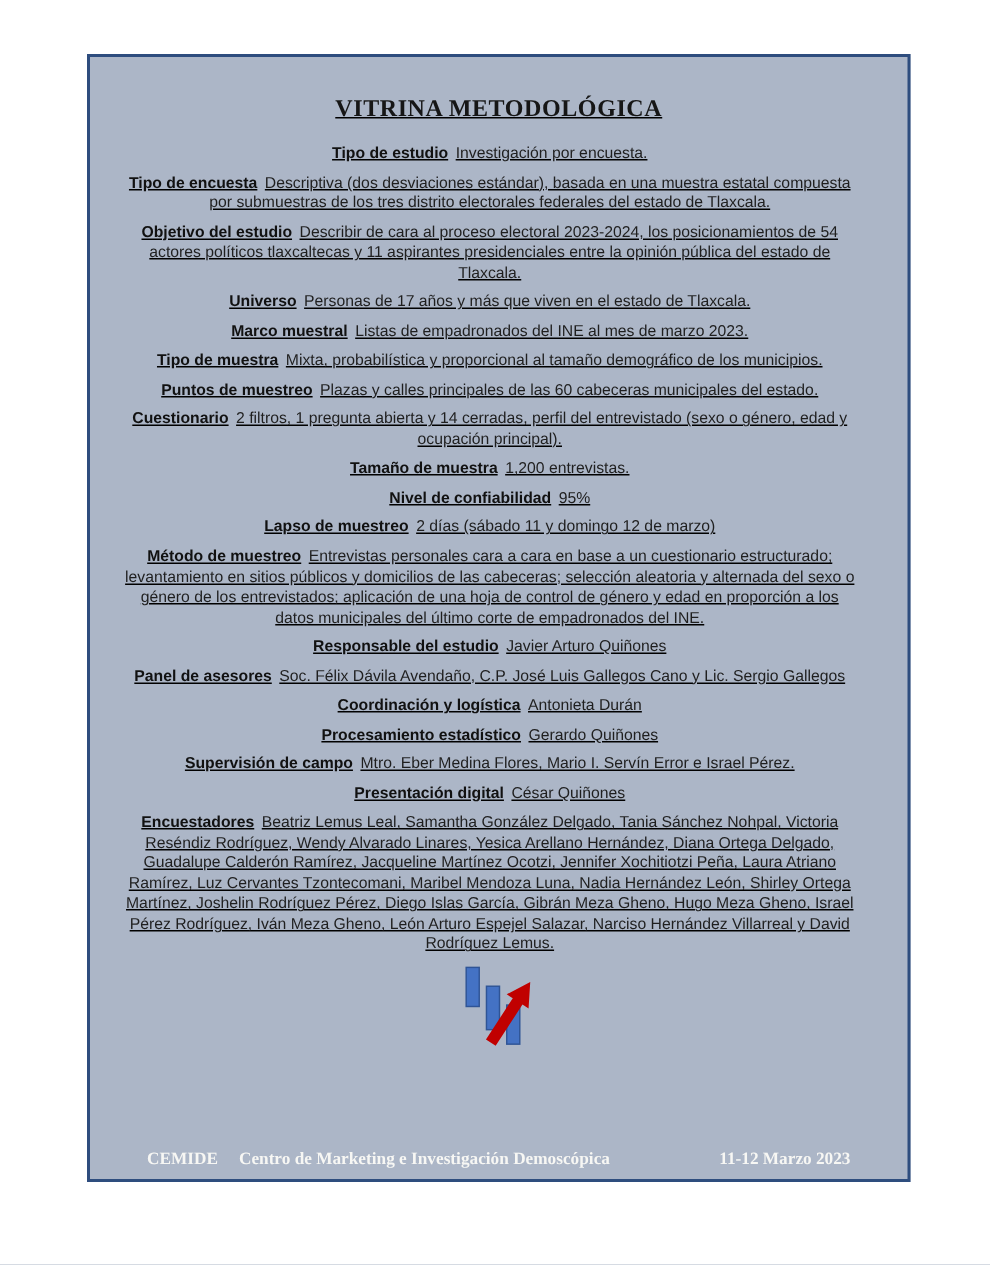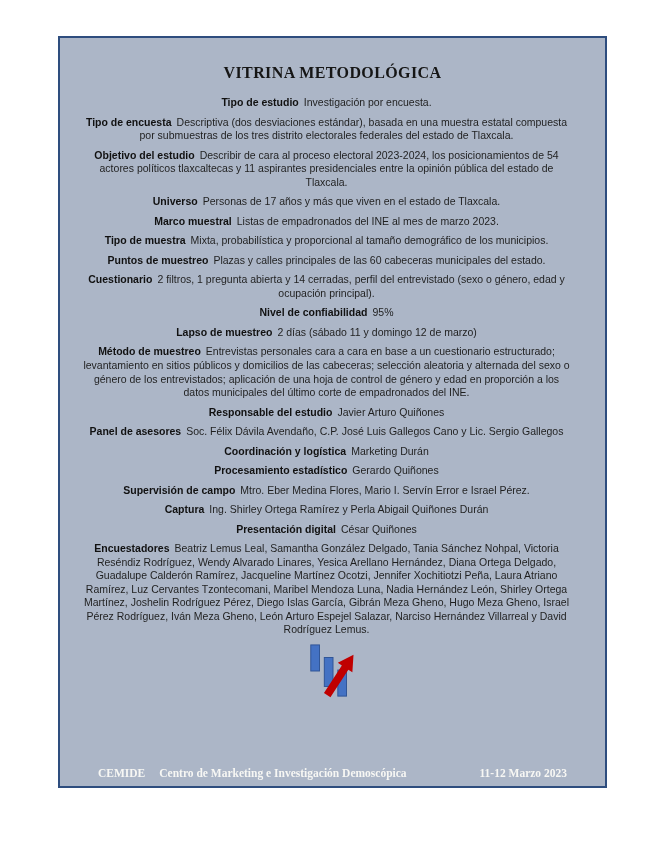--- a/index.html
+++ b/index.html
@@ -10,20 +10,21 @@
     position: relative;
     overflow: hidden;
   }
   .panel {
     position: absolute;
     left: 58px; top: 36px;
     width: 549px; height: 752px;
     box-sizing: border-box;
     background: #acb6c7;
     border: 2px solid #2e4d7e;
+    text-decoration: underline;
   }
   .content {
     width: 505px;
     margin: 0 auto;
     padding-top: 26px;
     color: #1f1f1f;
   }
   .title {
     font-family: "Liberation Serif", serif;
     font-size: 16px;
@@ -72,29 +73,29 @@
     <h1 class="title">VITRINA METODOLÓGICA</h1>
     <div>
         <p class="field"><b>Tipo de estudio</b><span>Investigación por encuesta.</span></p>
         <p class="field"><b>Tipo de encuesta</b><span>Descriptiva (dos desviaciones estándar), basada en una muestra estatal compuesta por submuestras de los tres distrito electorales federales del estado de Tlaxcala.</span></p>
         <p class="field"><b>Objetivo del estudio</b><span>Describir de cara al proceso electoral 2023-2024, los posicionamientos de 54 actores políticos tlaxcaltecas y 11 aspirantes presidenciales entre la opinión pública del estado de Tlaxcala.</span></p>
         <p class="field"><b>Universo</b><span>Personas de 17 años y más que viven en el estado de Tlaxcala.</span></p>
         <p class="field"><b>Marco muestral</b><span>Listas de empadronados del INE al mes de marzo 2023.</span></p>
         <p class="field"><b>Tipo de muestra</b><span>Mixta, probabilística y proporcional al tamaño demográfico de los municipios.</span></p>
         <p class="field"><b>Puntos de muestreo</b><span>Plazas y calles principales de las 60 cabeceras municipales del estado.</span></p>
         <p class="field"><b>Cuestionario</b><span>2 filtros, 1 pregunta abierta y 14 cerradas, perfil del entrevistado (sexo o género, edad y ocupación principal).</span></p>
+        <p class="field"><b>Tamaño de muestra</b><span>1,200 entrevistas.</span></p>
         <p class="field"><b>Nivel de confiabilidad</b><span>95%</span></p>
         <p class="field"><b>Lapso de muestreo</b><span>2 días (sábado 11 y domingo 12 de marzo)</span></p>
         <p class="field"><b>Método de muestreo</b><span>Entrevistas personales cara a cara en base a un cuestionario estructurado; levantamiento en sitios públicos y domicilios de las cabeceras; selección aleatoria y alternada del sexo o género de los entrevistados; aplicación de una hoja de control de género y edad en proporción a los datos municipales del último corte de empadronados del INE.</span></p>
         <p class="field"><b>Responsable del estudio</b><span>Javier Arturo Quiñones</span></p>
         <p class="field"><b>Panel de asesores</b><span>Soc. Félix Dávila Avendaño, C.P. José Luis Gallegos Cano y Lic. Sergio Gallegos</span></p>
-        <p class="field"><b>Coordinación y logística</b><span>Marketing Durán</span></p>
+        <p class="field"><b>Coordinación y logística</b><span>Antonieta Durán</span></p>
         <p class="field"><b>Procesamiento estadístico</b><span>Gerardo Quiñones</span></p>
         <p class="field"><b>Supervisión de campo</b><span>Mtro. Eber Medina Flores, Mario I. Servín Error e Israel Pérez.</span></p>
-        <p class="field"><b>Captura</b><span>Ing. Shirley Ortega Ramírez y Perla Abigail Quiñones Durán</span></p>
         <p class="field"><b>Presentación digital</b><span>César Quiñones</span></p>
         <p class="field left"><b>Encuestadores</b><span>Beatriz Lemus Leal, Samantha González Delgado, Tania Sánchez Nohpal, Victoria Reséndiz Rodríguez, Wendy Alvarado Linares, Yesica Arellano Hernández, Diana Ortega Delgado, Guadalupe Calderón Ramírez, Jacqueline Martínez Ocotzi, Jennifer Xochitiotzi Peña, Laura Atriano Ramírez, Luz Cervantes Tzontecomani, Maribel Mendoza Luna, Nadia Hernández León, Shirley Ortega Martínez, Joshelin Rodríguez Pérez, Diego Islas García, Gibrán Meza Gheno, Hugo Meza Gheno, Israel Pérez Rodríguez, Iván Meza Gheno, León Arturo Espejel Salazar, Narciso Hernández Villarreal y David Rodríguez Lemus.</span></p>
       </div>
     <div class="icon-wrap">
       <svg width="64" height="56" viewBox="0 0 64 58" aria-hidden="true">
         <rect class="bar" x="9" y="2" width="9" height="27" fill="#4472c4"></rect>
         <rect class="bar" x="23" y="15" width="9" height="30" fill="#4472c4"></rect>
         <rect class="bar" x="37" y="28" width="9" height="27" fill="#4472c4"></rect>
         <polygon points="0,-4 34,-4 34,-9 50,0 34,9 34,4 0,4" transform="translate(26,54) rotate(-57)" fill="#c00000"></polygon>
       </svg>

